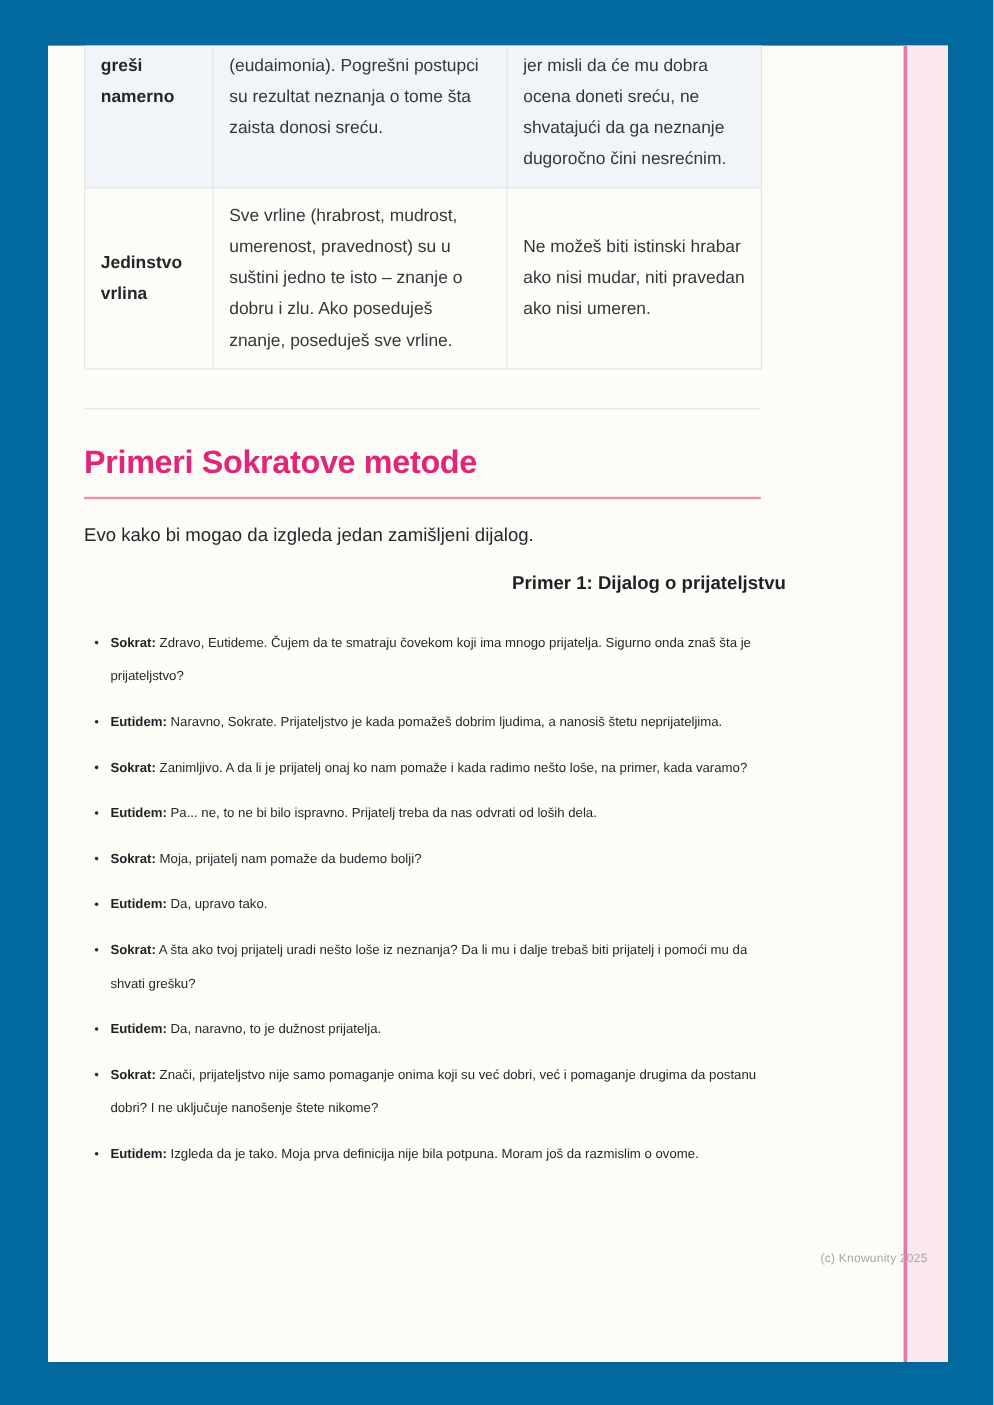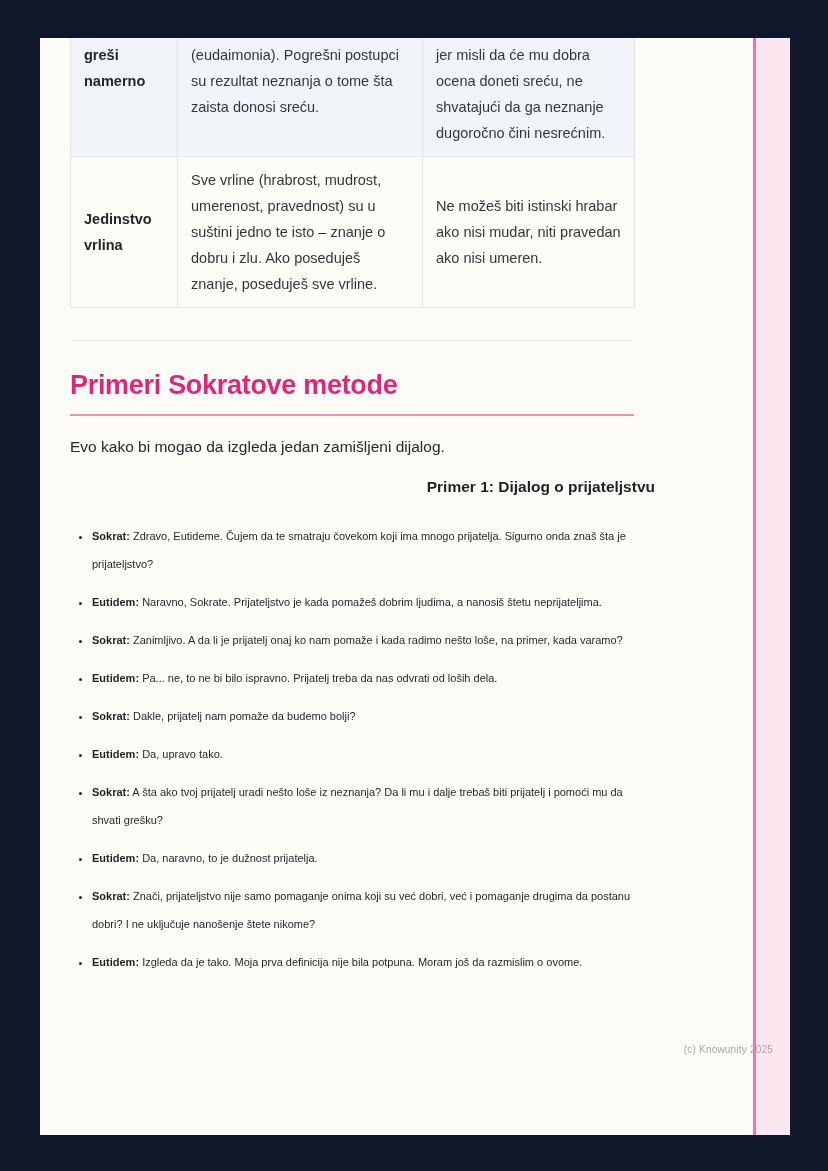--- a/index.html
+++ b/index.html
@@ -1,17 +1,17 @@
 <!DOCTYPE html>
 <html><head>
 <meta charset="utf-8">
 <style>
   * { margin:0; padding:0; box-sizing:border-box; }
   html,body { width:828px; height:1171px; background:#ffffff; font-family:"Liberation Sans", sans-serif; }
-  .canvas { position:relative; width:828px; height:1171px; background:#0f172a; overflow:hidden;padding-left:12px; }
+  .canvas { position:relative; width:828px; height:1171px; background:#0369a1; overflow:hidden;padding-left:12px; }
 
   .page {
     position:absolute; left:40px; top:38px; width:750px; height:1097px;
     background:#fdfcf6;
     box-shadow:0 1px 6px rgba(60,60,60,0.10);
   }
   .stripe {
     position:absolute; top:0; right:0; width:37px; height:100%;
     background:#fbe7ef; border-left:3px solid #df7ba6;
   }
@@ -83,21 +83,21 @@
       <div class="heading-underline"></div>
 
       <p class="intro">Evo kako bi mogao da izgleda jedan zamišljeni dijalog.</p>
       <p class="example-title">Primer 1: Dijalog o prijateljstvu</p>
 
       <ul class="dialog">
         <li><strong>Sokrat:</strong> <span>Zdravo, Eutideme. Čujem da te smatraju čovekom koji ima mnogo prijatelja. Sigurno onda znaš šta je prijateljstvo?</span></li>
         <li><strong>Eutidem:</strong> <span>Naravno, Sokrate. Prijateljstvo je kada pomažeš dobrim ljudima, a nanosiš štetu neprijateljima.</span></li>
         <li><strong>Sokrat:</strong> <span>Zanimljivo. A da li je prijatelj onaj ko nam pomaže i kada radimo nešto loše, na primer, kada varamo?</span></li>
         <li><strong>Eutidem:</strong> <span>Pa... ne, to ne bi bilo ispravno. Prijatelj treba da nas odvrati od loših dela.</span></li>
-        <li><strong>Sokrat:</strong> <span>Dakle, prijatelj nam pomaže da budemo bolji?</span></li>
+        <li><strong>Sokrat:</strong> <span>Moja, prijatelj nam pomaže da budemo bolji?</span></li>
         <li><strong>Eutidem:</strong> <span>Da, upravo tako.</span></li>
         <li><strong>Sokrat:</strong> <span>A šta ako tvoj prijatelj uradi nešto loše iz neznanja? Da li mu i dalje trebaš biti prijatelj i pomoći mu da shvati grešku?</span></li>
         <li><strong>Eutidem:</strong> <span>Da, naravno, to je dužnost prijatelja.</span></li>
         <li><strong>Sokrat:</strong> <span>Znači, prijateljstvo nije samo pomaganje onima koji su već dobri, već i pomaganje drugima da postanu dobri? I ne uključuje nanošenje štete nikome?</span></li>
         <li><strong>Eutidem:</strong> <span>Izgleda da je tako. Moja prva definicija nije bila potpuna. Moram još da razmislim o ovome.</span></li>
       </ul>
     </div>
 
     <div class="footer">(c) Knowunity 2025</div>
   </div>

